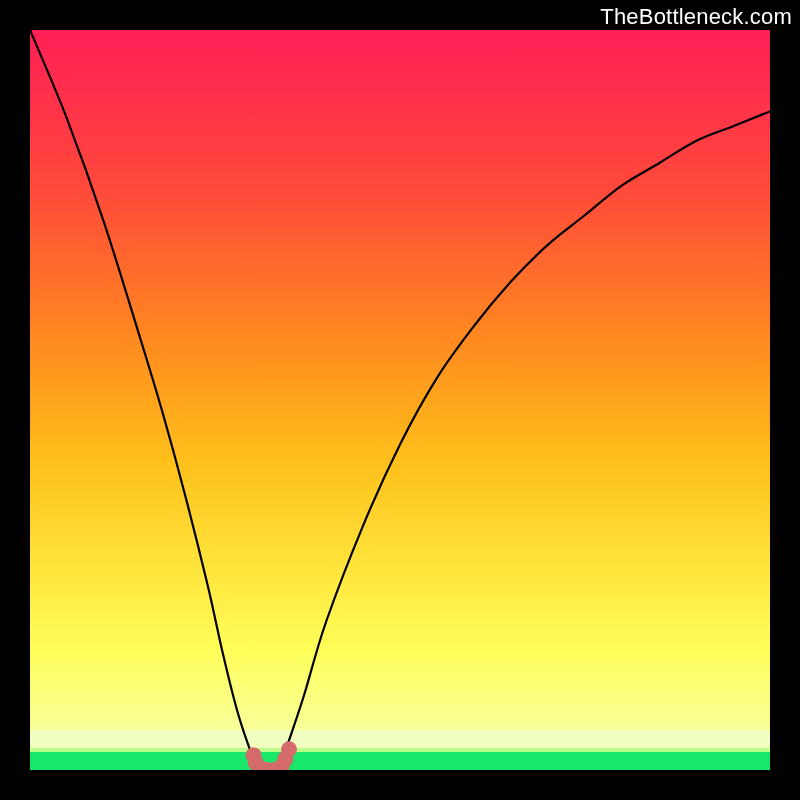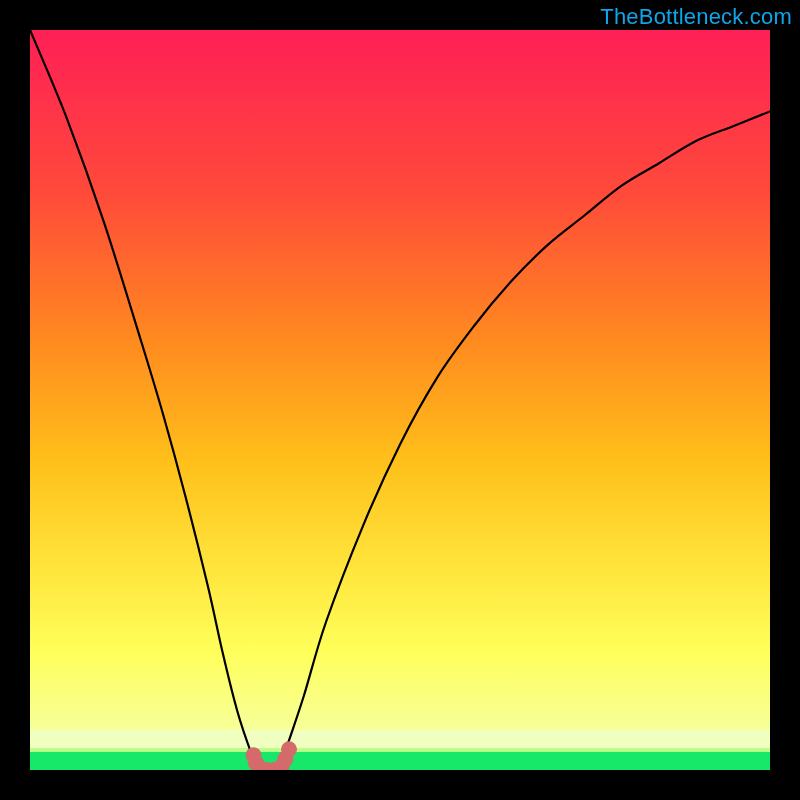--- a/index.html
+++ b/index.html
@@ -22,21 +22,21 @@
     left: 30px;
     top: 30px;
     width: 740px;
     height: 740px;
     overflow: hidden;
   }
   .watermark {
     position: absolute;
     top: 4px;
     right: 8px;
-    color: #0ea5e9;
+    color: #ffffff;
     font-size: 22px;
     font-weight: 500;
     letter-spacing: 0.2px;
     user-select: none;
   }
   svg { display: block; }
 </style>
 </head>
 <body>
 

